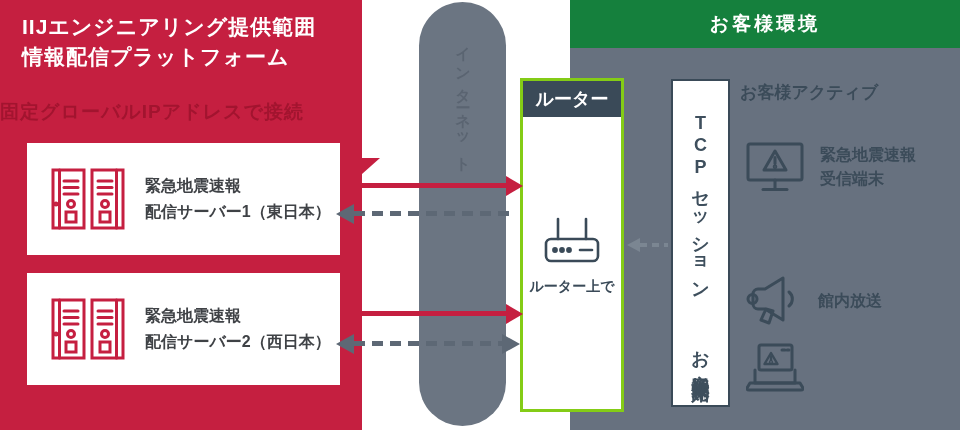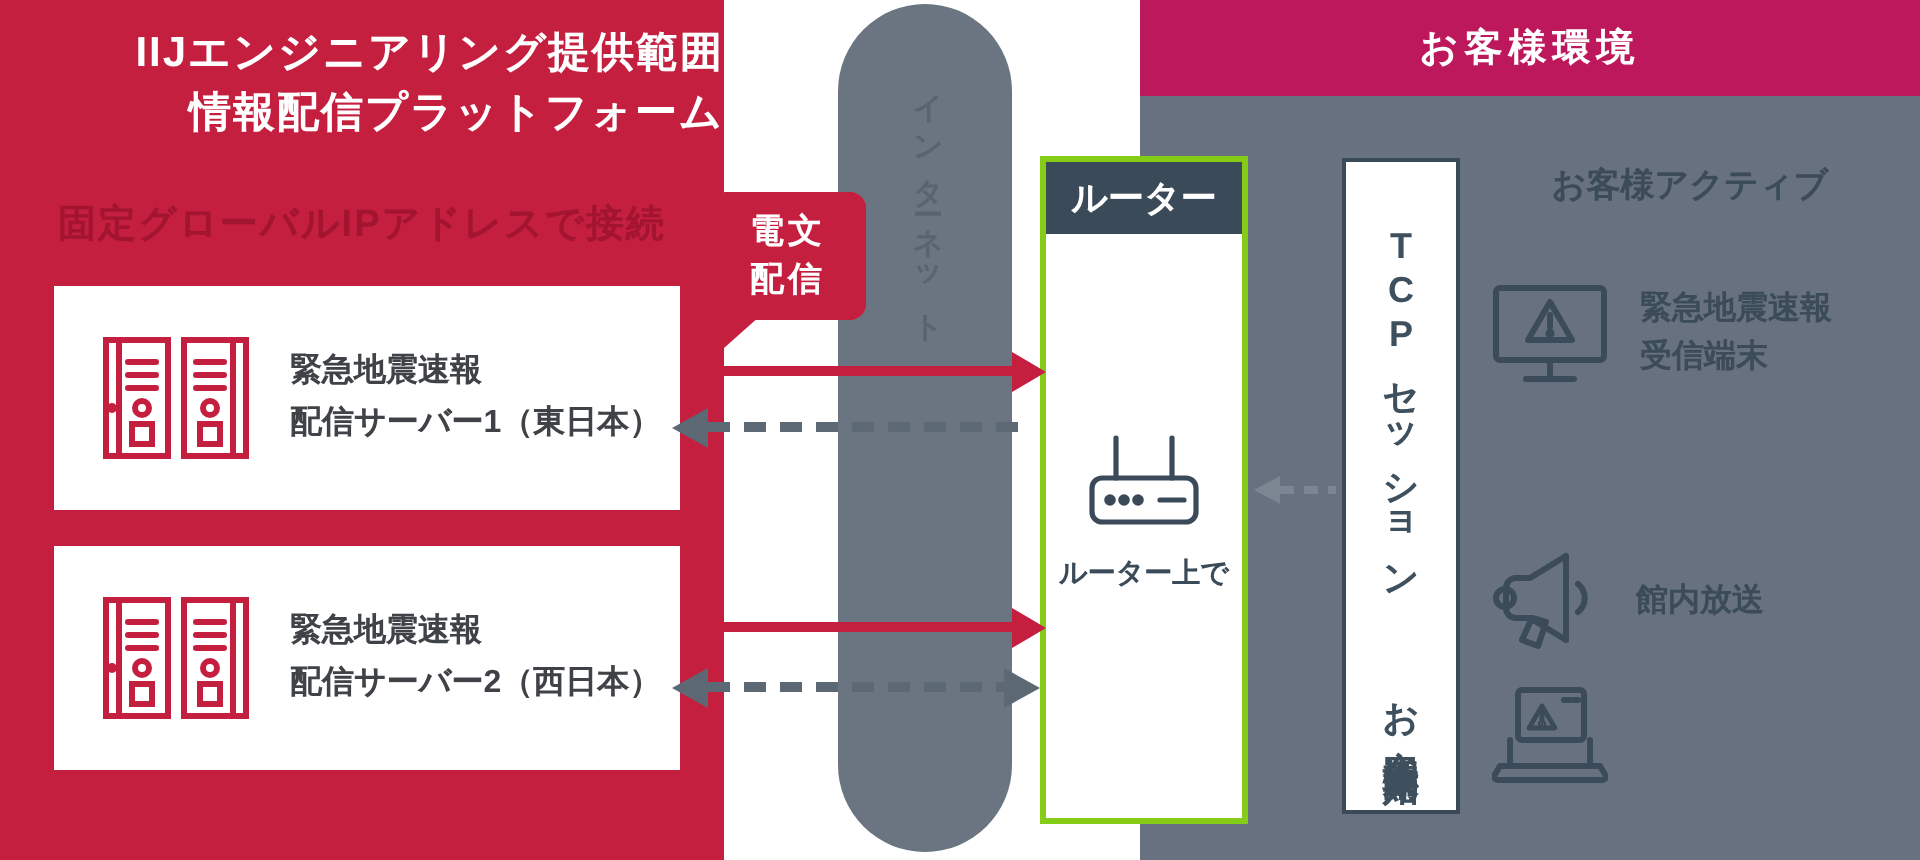--- a/index.html
+++ b/index.html
@@ -6,26 +6,26 @@
   * { box-sizing:border-box; }
   .stage {
     position:relative; width:960px; height:430px; overflow:hidden;
     background:#ffffff;
     font-family:"Liberation Sans","DejaVu Sans",sans-serif;
   }
 
   
   .left-panel { position:absolute; left:0; top:0; width:362px; height:430px; background:#C51F40; }
   .panel-title {
-    position:absolute; top:12px; left:0; width:100%; text-align:right;
+    position:absolute; top:12px; left:0; width:100%; text-align:left;
     color:#ffffff; font-weight:bold; font-size:21px; line-height:1.45; letter-spacing:1px;padding-left:22px;
   }
   .panel-title span { display:block; }
   .hidden-note {
-    position:absolute; top:99px; left:0; width:100%; text-align:center;
+    position:absolute; top:99px; left:0; width:100%; text-align:left;
     color:#A2142F; font-weight:bold; font-size:19px; letter-spacing:1px;
   }
   .server-card {
     position:absolute; left:27px; width:313px; height:112px; background:#ffffff;
     display:flex; align-items:center; gap:20px; padding-left:24px;
   }
   .server-card.c1 { top:143px; }
   .server-card.c2 { top:273px; }
   .server-text { font-size:16px; color:#3F4246; font-weight:600; line-height:1.6; }
   .server-text span { display:block; }
@@ -49,26 +49,26 @@
     display:flex; justify-content:center; padding-top:34px;
   }
   .pill-label {
     writing-mode:vertical-rl; text-orientation:upright;
     color:#5A6471; font-size:15px; font-weight:bold; letter-spacing:4px;
   }
 
   
   .customer-panel { position:absolute; left:570px; top:0; width:390px; height:430px; background:#67717F; }
   .customer-header {
-    position:absolute; left:0; top:0; width:100%; height:48px; background:#be185d;
+    position:absolute; left:0; top:0; width:100%; height:48px; background:#15803d;
     display:flex; align-items:center; justify-content:center;
     color:#fff; font-weight:bold; font-size:19px; letter-spacing:3px;
   }
   .active-note {
-    position:absolute; left:170px; top:80px; width:210px; text-align:center;
+    position:absolute; left:170px; top:80px; width:210px; 
     color:#3B4B59; font-weight:bold; font-size:17px; line-height:1.5;
   }
   .active-note span { display:block; }
   .cust-item { position:absolute; left:176px; height:58px; display:flex; align-items:center; gap:16px; }
   .cust-item.i1 { top:138px; }
   .cust-item.i2 { top:206px; }
   .cust-item.i3 { top:272px; }
   .cust-item.i4 { top:340px; }
   .cust-label { color:#3B4B59; font-size:16px; font-weight:bold; line-height:1.5; }
   .cust-label span { display:block; }
@@ -248,24 +248,20 @@
     </div>
   </div>
 
   <div class="tcp-box">
     <div class="tcp-text">
       <span>TCPセッション</span>
       <span class="tcp-part2">お客様端末開始</span>
     </div>
   </div>
 
-  <div class="bubble">
-    <span>電文</span>
-    <span>配信</span>
-  </div>
   <div class="bubble-tail"></div>
 
   <div class="shaft-red" style="left:341px; top:183px; width:165px;"></div>
   <div class="head-red-right" style="left:506px; top:175.5px;"></div>
   <div class="shaft-dash" style="left:354px; top:211px; width:162px;"></div>
   <div class="head-gray-left" style="left:336px; top:203.5px;"></div>
 
   <div class="shaft-red" style="left:341px; top:311px; width:165px;"></div>
   <div class="head-red-right" style="left:506px; top:303.5px;"></div>
   <div class="shaft-dash" style="left:354px; top:341px; width:148px;"></div>

